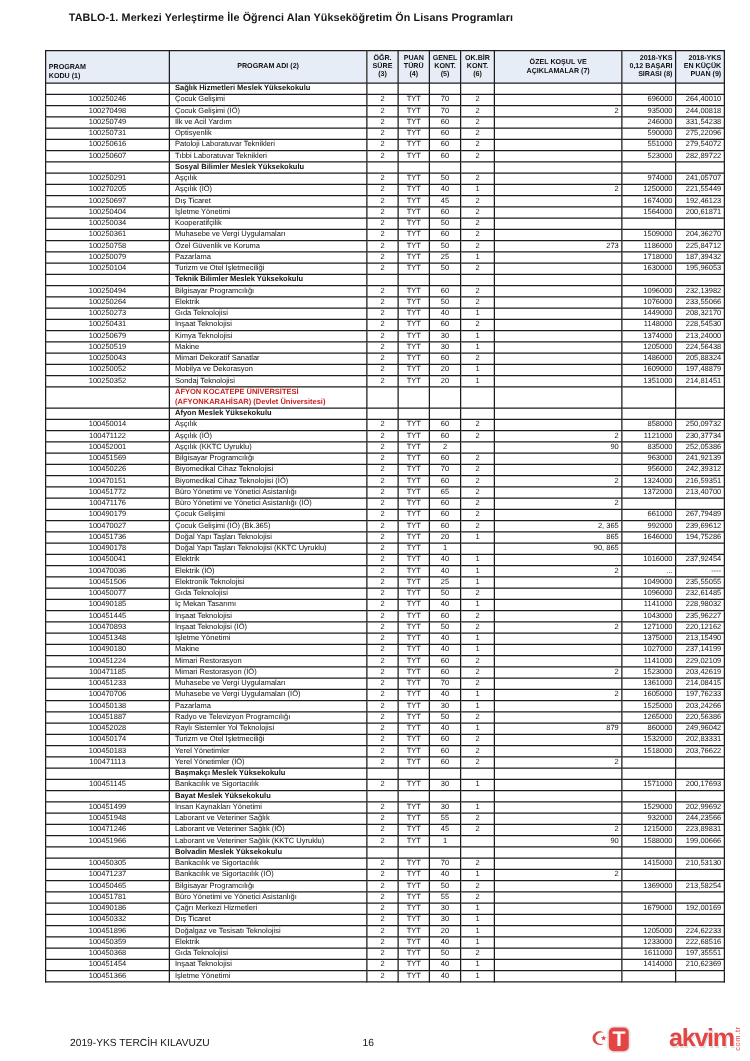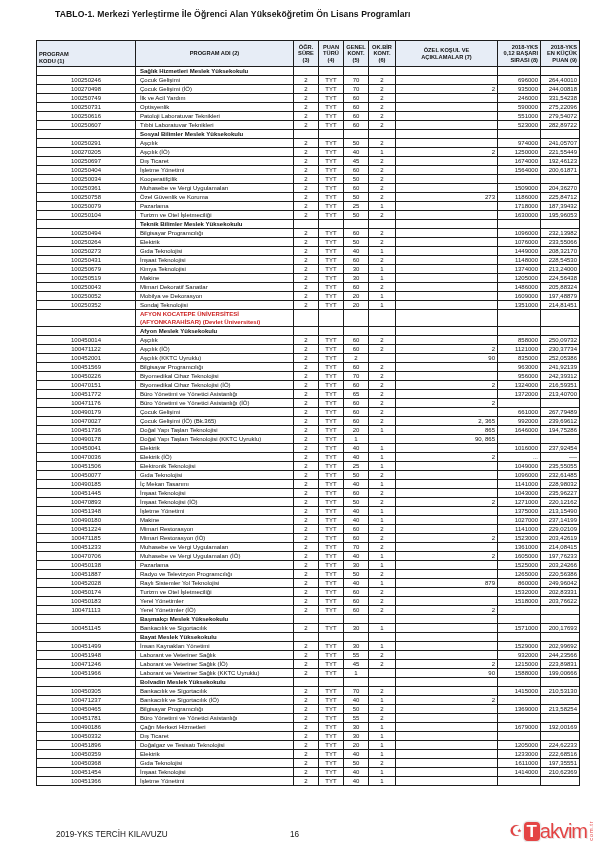--- a/index.html
+++ b/index.html
@@ -56,22 +56,23 @@
   .wm-crescent{
     font-size:15px;color:var(--wm-red);margin-right:1px;
     text-shadow:0 0 1px #bbb;
   }
   .wm-tbox{
     display:inline-block;background:var(--wm-red);color:#fff;font-weight:bold;
     font-size:17px;line-height:19px;width:16px;text-align:center;border-radius:4px;
     box-shadow:0 0 0 1.5px #e6e6e6;
   }
   .wm-rest{
-    font-size:20px;font-weight:normal;color:var(--wm-red);letter-spacing:-1px;
+    font-size:20px;font-weight:bold;color:var(--wm-red);letter-spacing:-1px;
     text-shadow:1px 1px 0 #dcdcdc;
+    margin-left:32px;
   }
   .wm-suffix{
     font-size:6px;color:var(--wm-red);writing-mode:vertical-rl;
     transform:rotate(180deg);margin-left:1px;letter-spacing:0.5px;
   }
 </style>
 </head>
 <body>
 
 <div class="page-title">TABLO-1. Merkezi Yerleştirme İle Öğrenci Alan Yükseköğretim Ön Lisans Programları</div>

